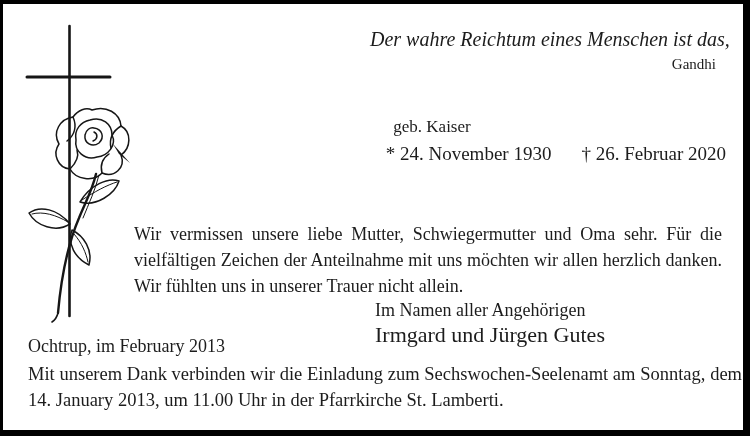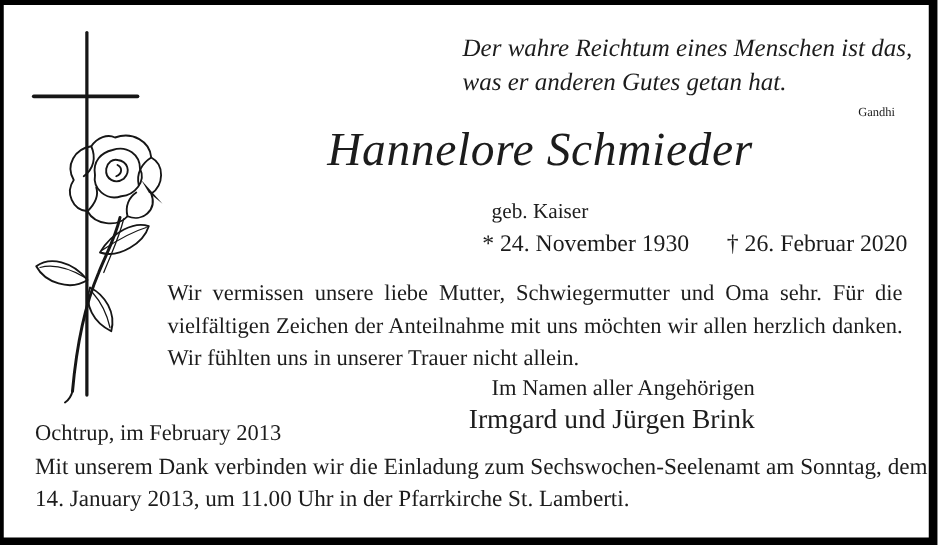--- a/index.html
+++ b/index.html
@@ -32,21 +32,21 @@
     top: 22px;
     width: 356px;
     font-style: italic;
     font-size: 20px;
     line-height: 27px;
     white-space: nowrap;
   }
   .quote-attribution {
     text-align: right;
     font-style: normal;
-    font-size: 10px;
+    font-size: 15px;
     line-height: 18px;
     margin-top: 2px;
     padding-right: 10px;
   }
 
   .center-block {
     position: absolute;
     left: 135px;
     top: 95px;
     width: 588px;
@@ -88,21 +88,20 @@
 
   .signature {
     position: absolute;
     left: 372px;
     top: 295px;
     white-space: nowrap;
   }
   .on-behalf {
     font-size: 18px;
     line-height: 22px;
-    text-align: right;
   }
   .family-names {
     font-size: 22px;
     line-height: 26px;
     margin-top: 1px;
   }
 
   .place-date {
     position: absolute;
     left: 25px;
@@ -156,37 +155,35 @@
       <path class="lineart" d="M66 184 C78 176,91 169,101 166" stroke-width="1"></path>
       <path class="lineart" d="M54 208 C42 193,24 189,13 197 C20 210,40 217,54 208 Z" fill="#ffffff"></path>
       <path class="lineart" d="M52 206 C40 199,27 195,16 198" stroke-width="1"></path>
       <path class="lineart" d="M56 214 C68 220,77 234,73 249 C59 242,51 228,56 214 Z" fill="#ffffff"></path>
       <path class="lineart" d="M58 218 C66 227,70 237,72 246" stroke-width="1"></path>
     </g>
   </svg>
 
   <div class="quote">
     <div>Der wahre Reichtum eines Menschen ist das,</div>
-    <div>was er anderen Gutes getan hat.</div>
     <div class="quote-attribution">Gandhi</div>
   </div>
 
   <div class="center-block">
-    <div class="deceased-name">Hannelore Schmieder</div>
     <div class="maiden-name">geb. Kaiser</div>
     <div class="dates">
       <span>* 24. November 1930</span>
       <span>† 26. Februar 2020</span>
     </div>
   </div>
 
   <div class="message">Wir vermissen unsere liebe Mutter, Schwiegermutter und Oma sehr. Für die vielfältigen Zeichen der Anteilnahme mit uns möchten wir allen herzlich danken. Wir fühlten uns in unserer Trauer nicht allein.</div>
 
   <div class="signature">
     <div class="on-behalf">Im Namen aller Angehörigen</div>
-    <div class="family-names">Irmgard und Jürgen Brink</div>
+    <div class="family-names">Irmgard und Jürgen Gutes</div>
   </div>
 
   <div class="place-date">Ochtrup, im February 2013</div>
 
   <div class="invitation">Mit unserem Dank verbinden wir die Einladung zum Sechswochen-Seelenamt am Sonntag, dem 14. January 2013, um 11.00 Uhr in der Pfarrkirche St. Lamberti.</div>
 
 </div>
 
 </body></html>

